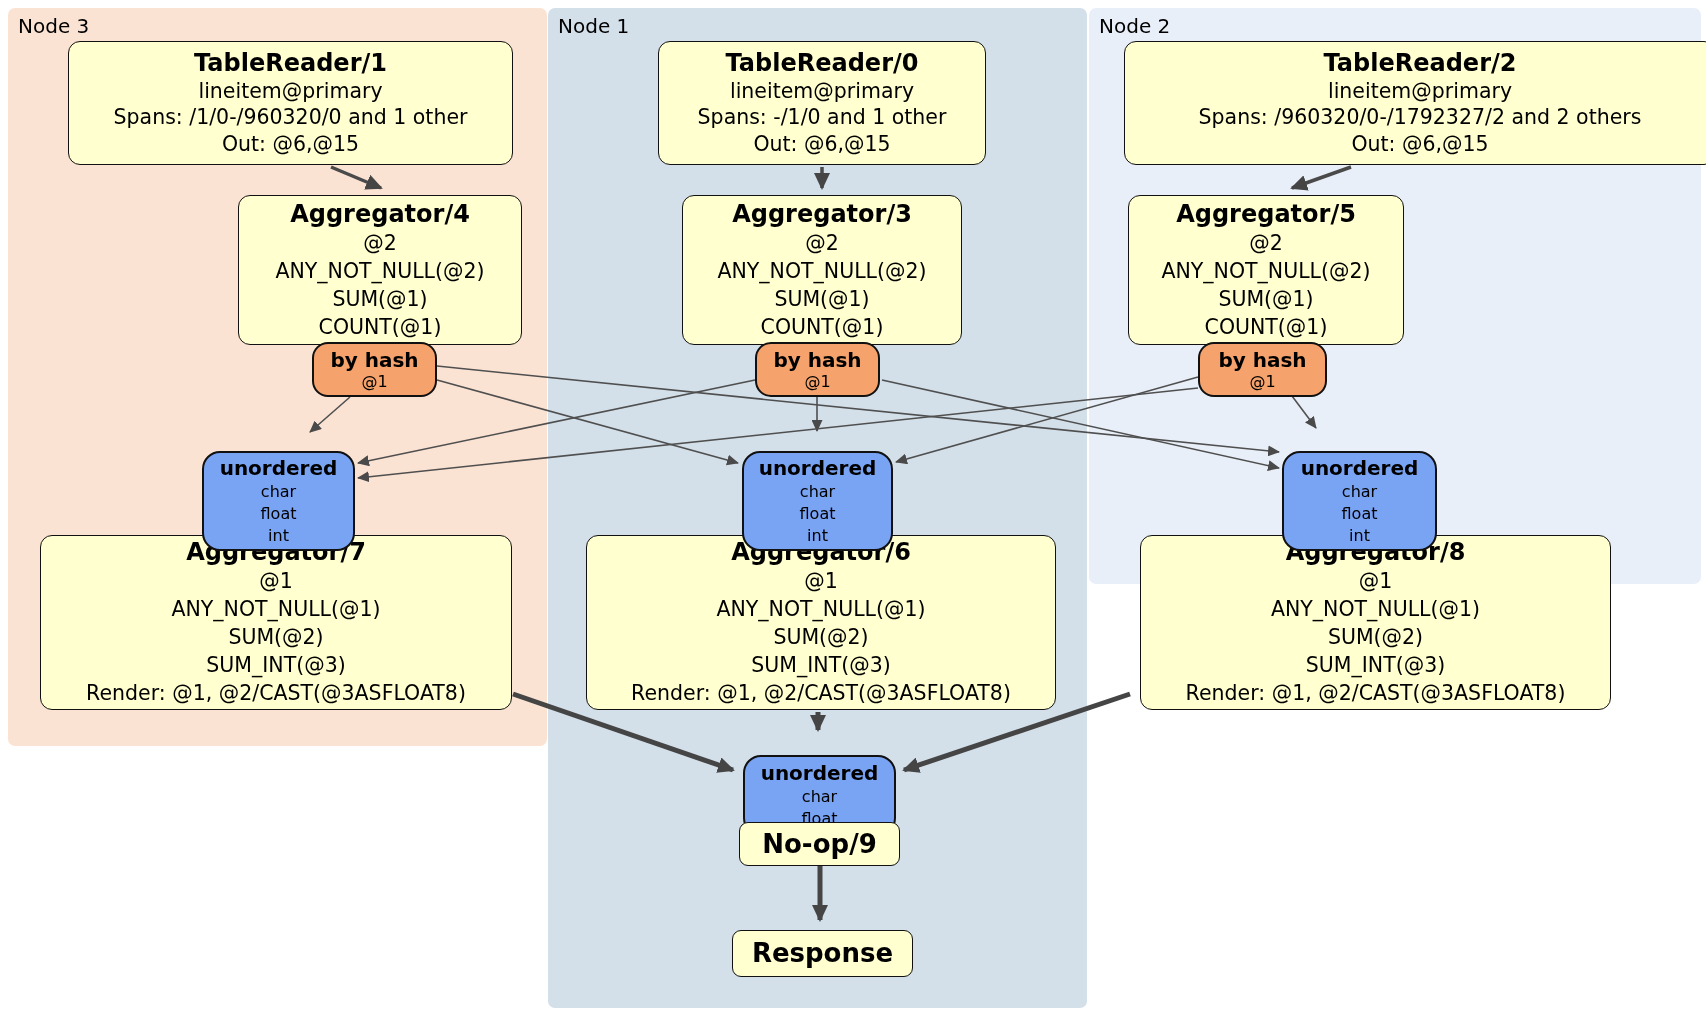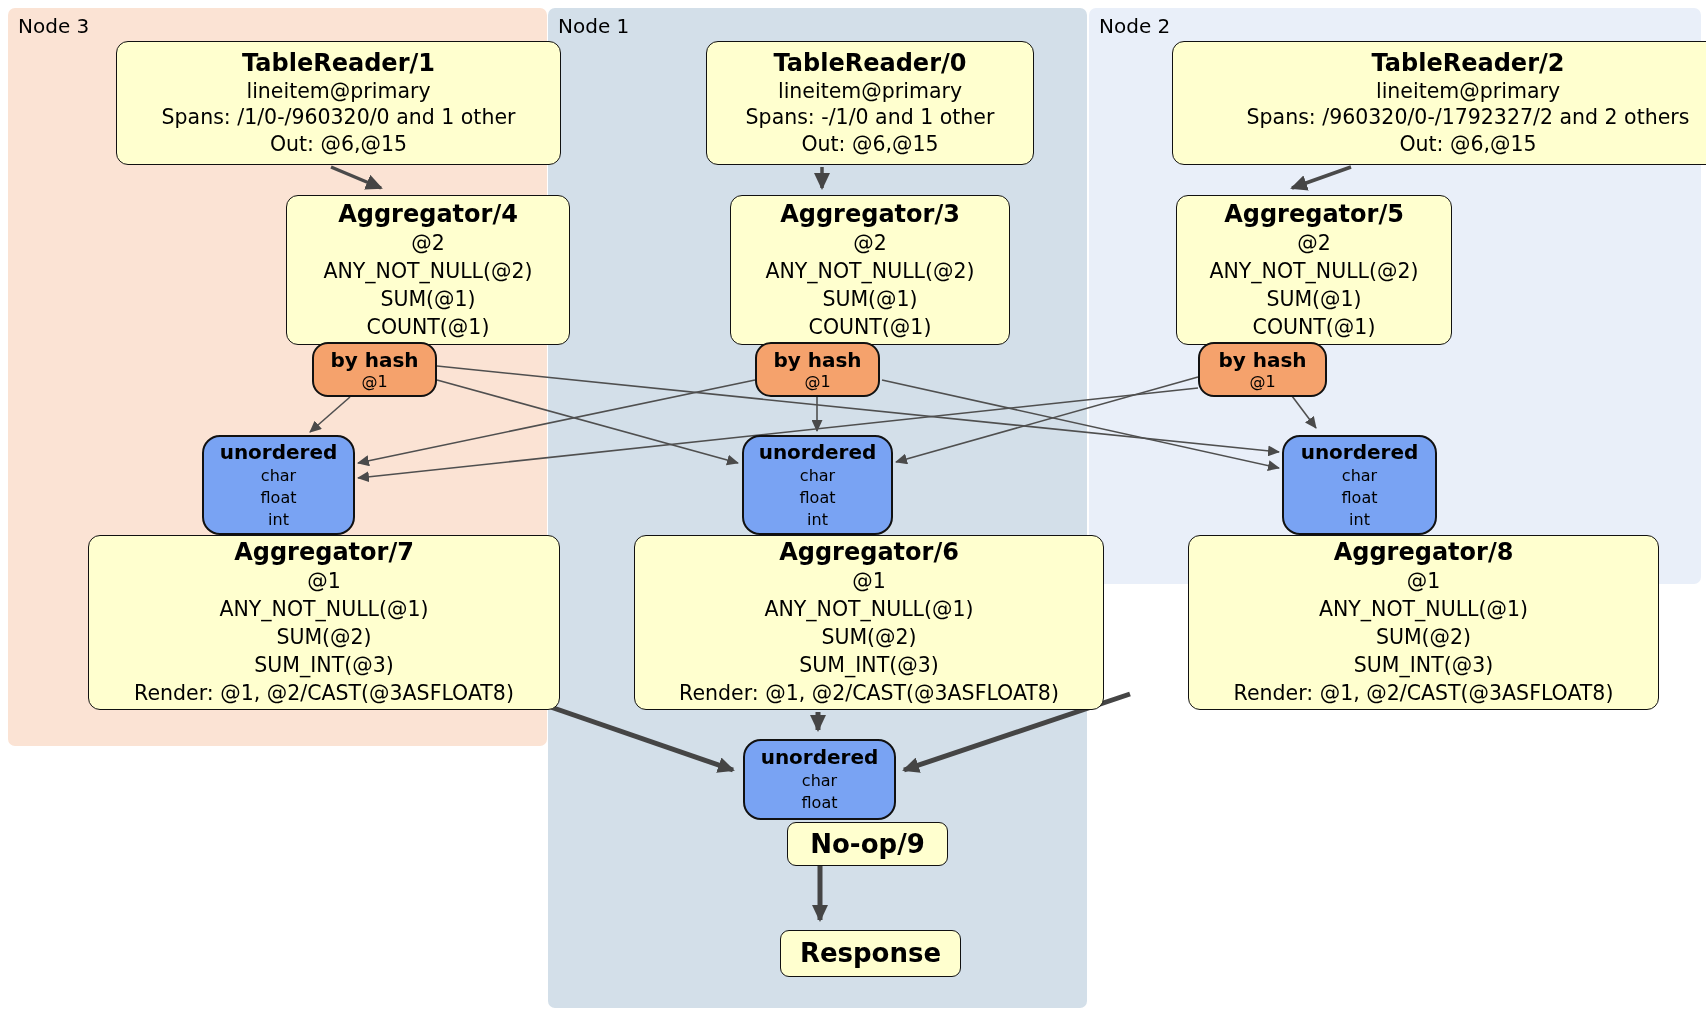--- a/index.html
+++ b/index.html
@@ -9,37 +9,37 @@
   }
   .region{position:absolute;border-radius:7px;z-index:0;}
   .region-label{position:absolute;top:6px;left:10px;font-size:20px;color:#000;}
   #region-node3{left:8px;top:8px;width:539px;height:738px;background:#fbe3d4;}
   #region-node1{left:548px;top:8px;width:539px;height:1000px;background:#d3dfe9;}
   #region-node2{left:1089px;top:8px;width:612px;height:576px;background:#e9eff9;}
   svg.edges{position:absolute;left:0;top:0;z-index:1;}
   .pbox{
     position:absolute;z-index:2;background:#ffffcf;border:1.6px solid #111;
     border-radius:12px;display:flex;flex-direction:column;justify-content:center;
-    align-items:center;text-align:center;box-sizing:border-box;margin-left:48px;
+    align-items:center;text-align:center;box-sizing:border-box;
   }
   .ptitle{font-weight:bold;font-size:24px;line-height:29px;white-space:nowrap;}
   .pline{font-size:20.5px;line-height:26.5px;white-space:nowrap;}
   .agg1 .pline{line-height:28px;}
   .agg2 .pline{line-height:28px;}
   .router{
     position:absolute;z-index:3;background:#f5a26c;border:2px solid #111;
     border-radius:16px;display:flex;flex-direction:column;justify-content:center;
     align-items:center;box-sizing:border-box;
   }
   .router .rtitle{font-weight:bold;font-size:20px;line-height:24px;}
   .router .rline{font-size:16px;line-height:20px;}
   .sync{
     position:absolute;z-index:2;background:#79a3f3;border:2px solid #111;
     border-radius:18px;display:flex;flex-direction:column;justify-content:center;
-    align-items:center;text-align:center;box-sizing:border-box;
+    align-items:center;text-align:center;box-sizing:border-box;margin-top:16px;
   }
   .sync .stitle{font-weight:bold;font-size:20px;line-height:25px;}
   .sync .sline{font-size:16px;line-height:22px;}
   .smallbox{border-radius:9px;}
   .smallbox .ptitle{font-size:26px;}
 </style>
 </head>
 <body>
 
 <div class="canvas">

